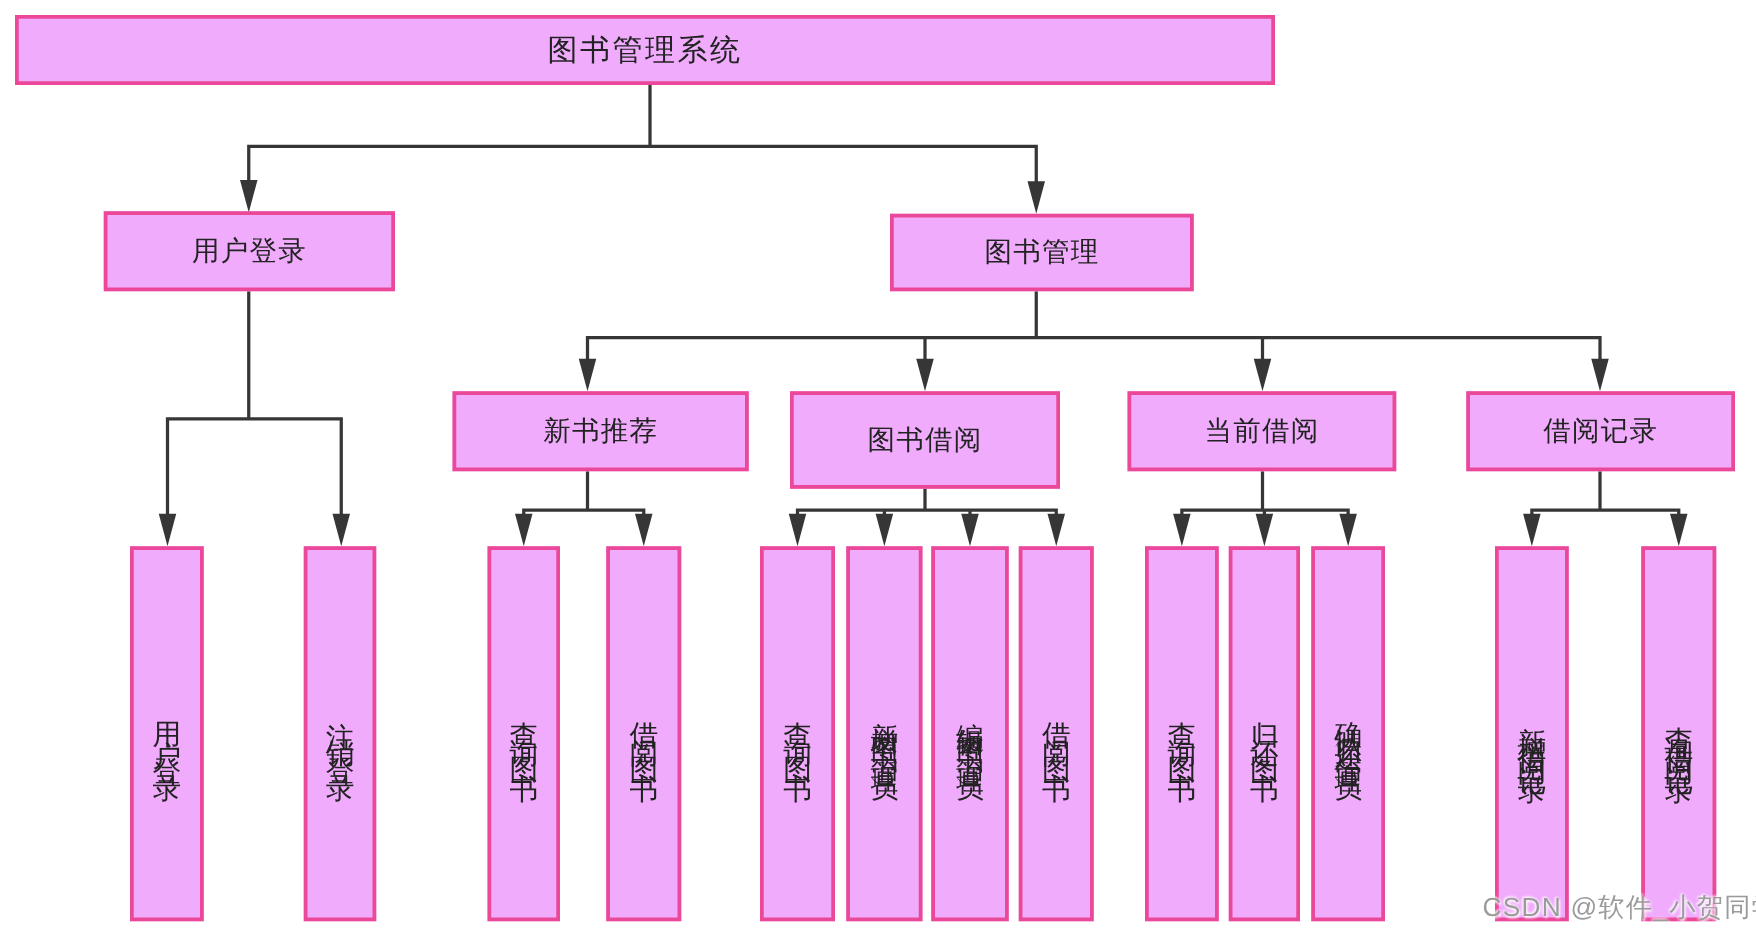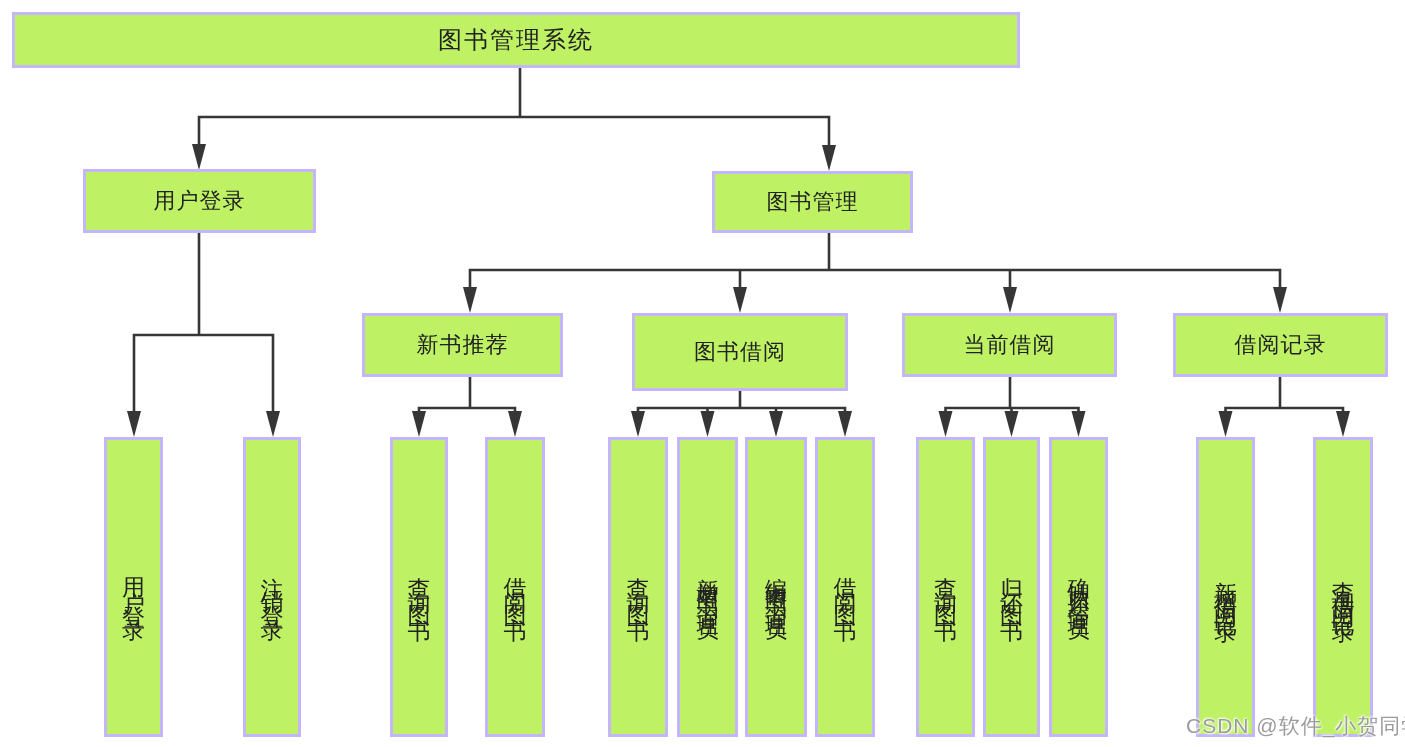--- a/index.html
+++ b/index.html
@@ -8,22 +8,22 @@
     width:1405px;height:747px;
     background:#ffffff;
     font-family:"Liberation Sans","DejaVu Sans",sans-serif;
     color:#222222;
     overflow:hidden;
   }
   #connectors{position:absolute;left:0;top:0;width:1405px;height:747px;z-index:1;}
   .node{
     position:absolute;
     box-sizing:border-box;
-    border:3px solid #c4b5fd;
-    background:#bef264;
+    border:3px solid #ec4899;
+    background:#f0abfc;
     display:flex;align-items:center;justify-content:center;
     z-index:2;
   }
   .hbox{font-size:22px;letter-spacing:1px;}
   .hbox.root{font-size:24px;letter-spacing:2px;}
   .vbox span{
     writing-mode:vertical-rl;
     text-orientation:mixed;
     font-size:23px;
     letter-spacing:14px;
@@ -94,23 +94,23 @@
 
     <line x1="1280" y1="377" x2="1280" y2="408"></line>
     <polyline points="1225.5,413 1225.5,408 1343,408 1343,413"></polyline>
     <polygon points="1218.5,411 1232.5,411 1225.5,437"></polygon>
     <polygon points="1336,411 1350,411 1343,437"></polygon>
   </svg>
 
   <div class="node hbox root" style="left:12px;top:12px;width:1008px;height:56px;">图书管理系统</div>
 
   <div class="node hbox" style="left:83px;top:169px;width:233px;height:64px;">用户登录</div>
-  <div class="node hbox" style="left:712px;top:171px;width:201px;height:62px;">图书管理</div>
+  <div class="node hbox" style="left:712px;top:171px;width:243px;height:62px;">图书管理</div>
 
-  <div class="node hbox" style="left:362px;top:313px;width:201px;height:64px;">新书推荐</div>
+  <div class="node hbox" style="left:362px;top:313px;width:237px;height:64px;">新书推荐</div>
   <div class="node hbox" style="left:632px;top:313px;width:216px;height:78px;">图书借阅</div>
   <div class="node hbox" style="left:902px;top:313px;width:215px;height:64px;">当前借阅</div>
   <div class="node hbox" style="left:1173px;top:313px;width:215px;height:64px;">借阅记录</div>
 
   <div class="node vbox" style="left:104px;top:437px;width:59px;height:300px;">
     <span>用户登录</span>
     </div>
   <div class="node vbox" style="left:243px;top:437px;width:58px;height:300px;">
     <span>注销登录</span>
     </div>

